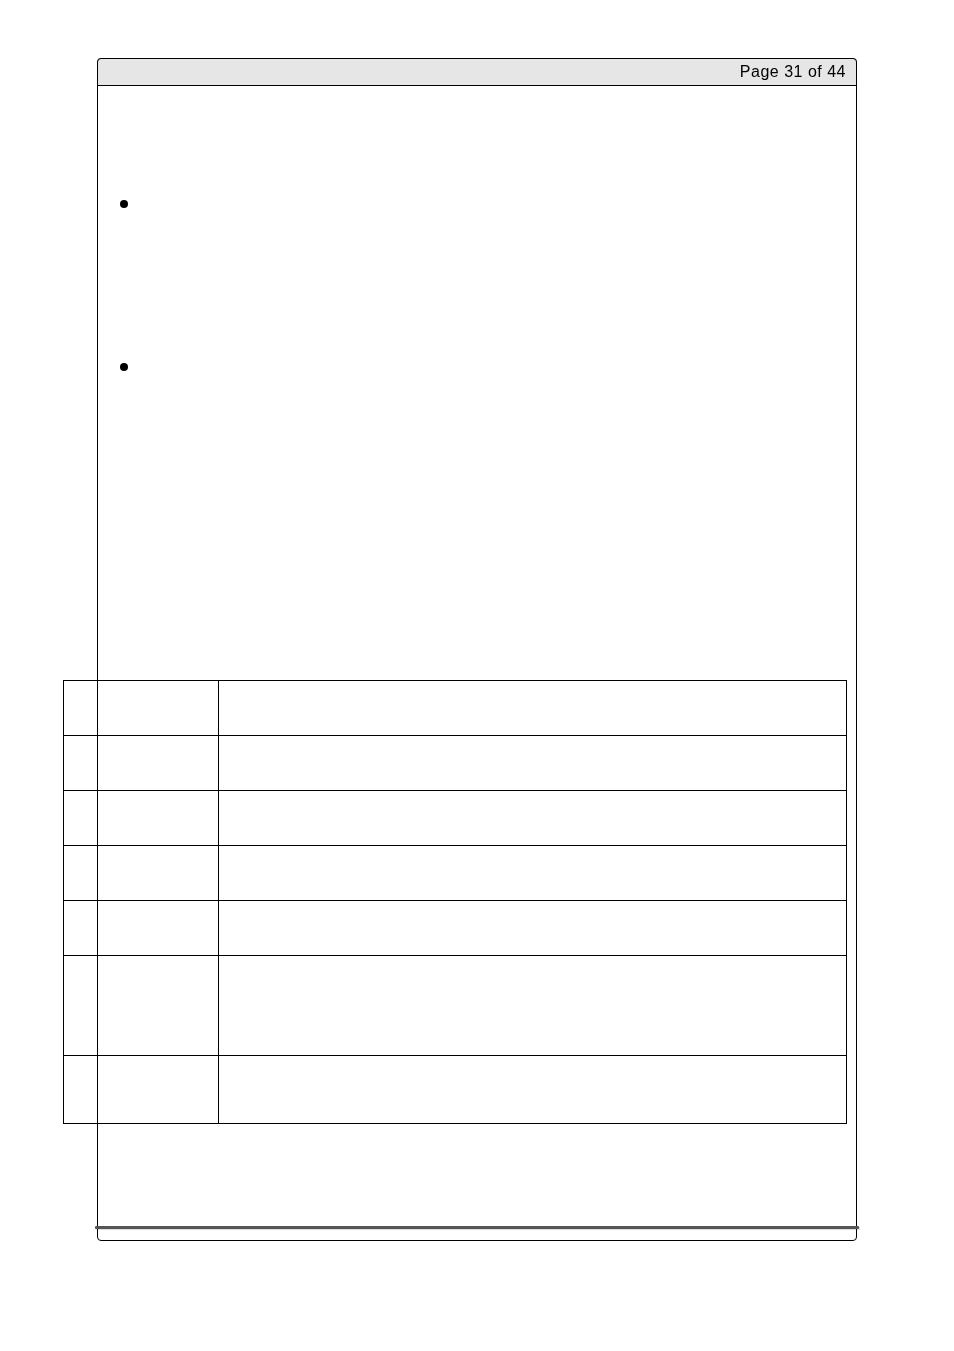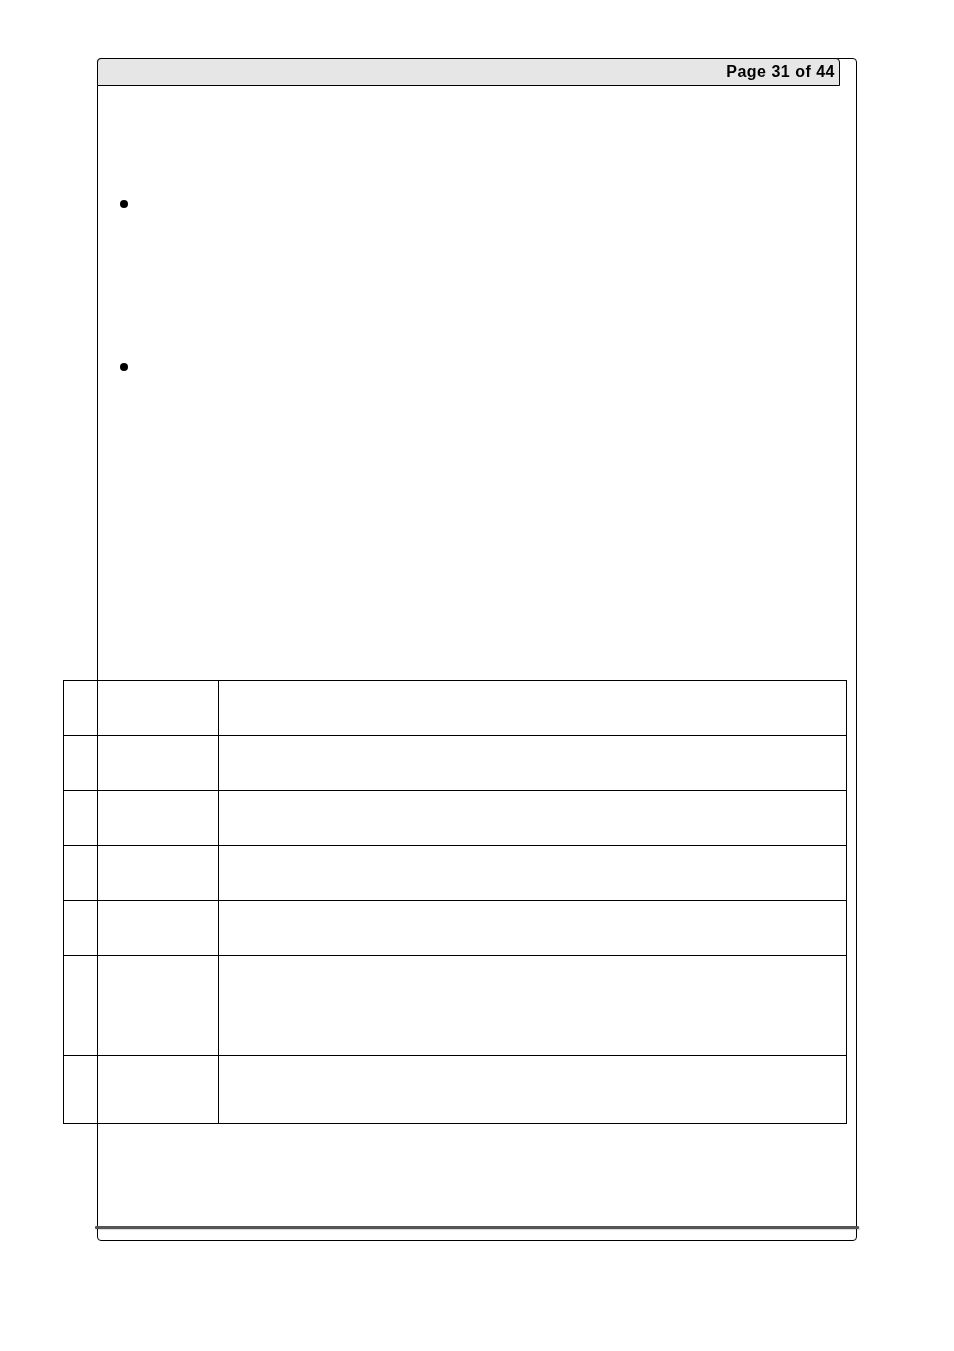--- a/index.html
+++ b/index.html
@@ -16,33 +16,32 @@
     left: 97px;
     right: 97px;
     bottom: 110px;
     border: 1px solid #000;
     border-radius: 4px;
   }
   .header-banner {
     position: absolute;
     top: 58px;
     left: 97px;
-    right: 114px;
+    right: 97px;
     height: 28px;
     background: #e6e6e6;
     border: 1px solid #000;
     border-top-left-radius: 4px;
     border-top-right-radius: 4px;
     display: flex;
     align-items: center;
     justify-content: flex-end;
-    padding-right: 4px;
+    padding-right: 10px;
     font-size: 16px;
     letter-spacing: 0.5px;
-    font-weight: bold;
   }
   .bullet-list {
     position: absolute;
     left: 120px;
     top: 200px;
   }
   .bullet {
     width: 8px;
     height: 8px;
     background: #000;

